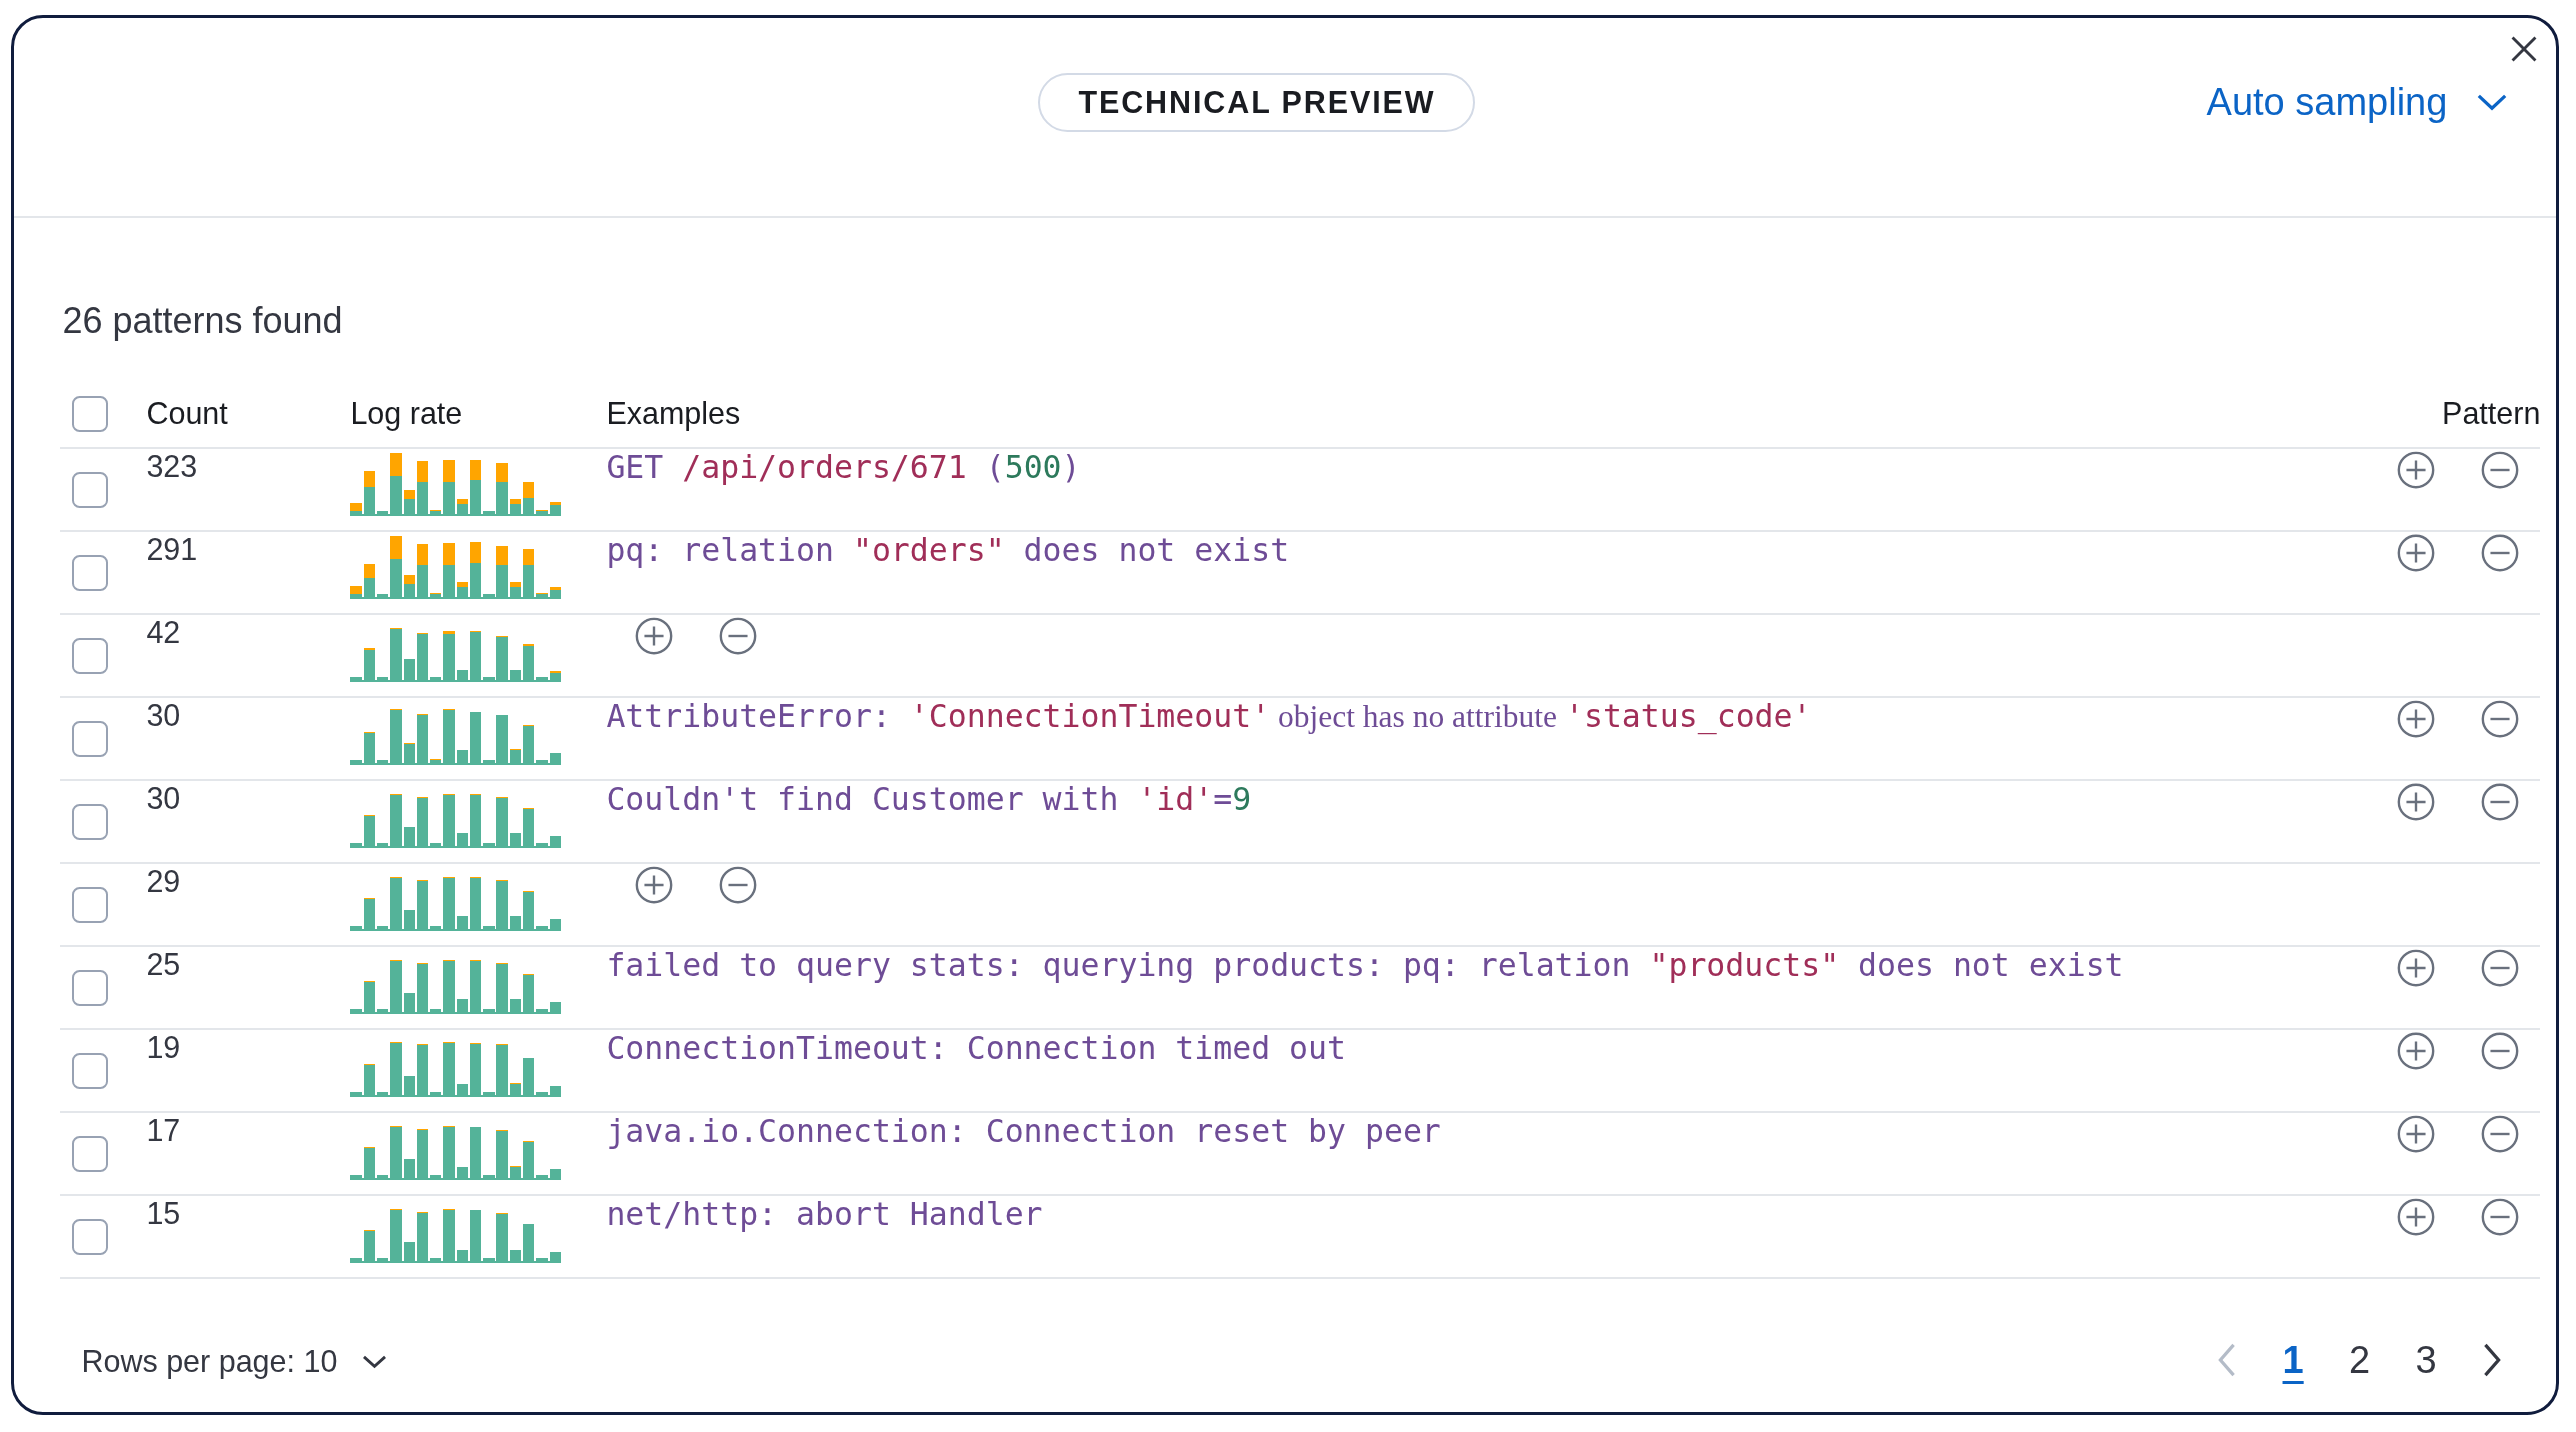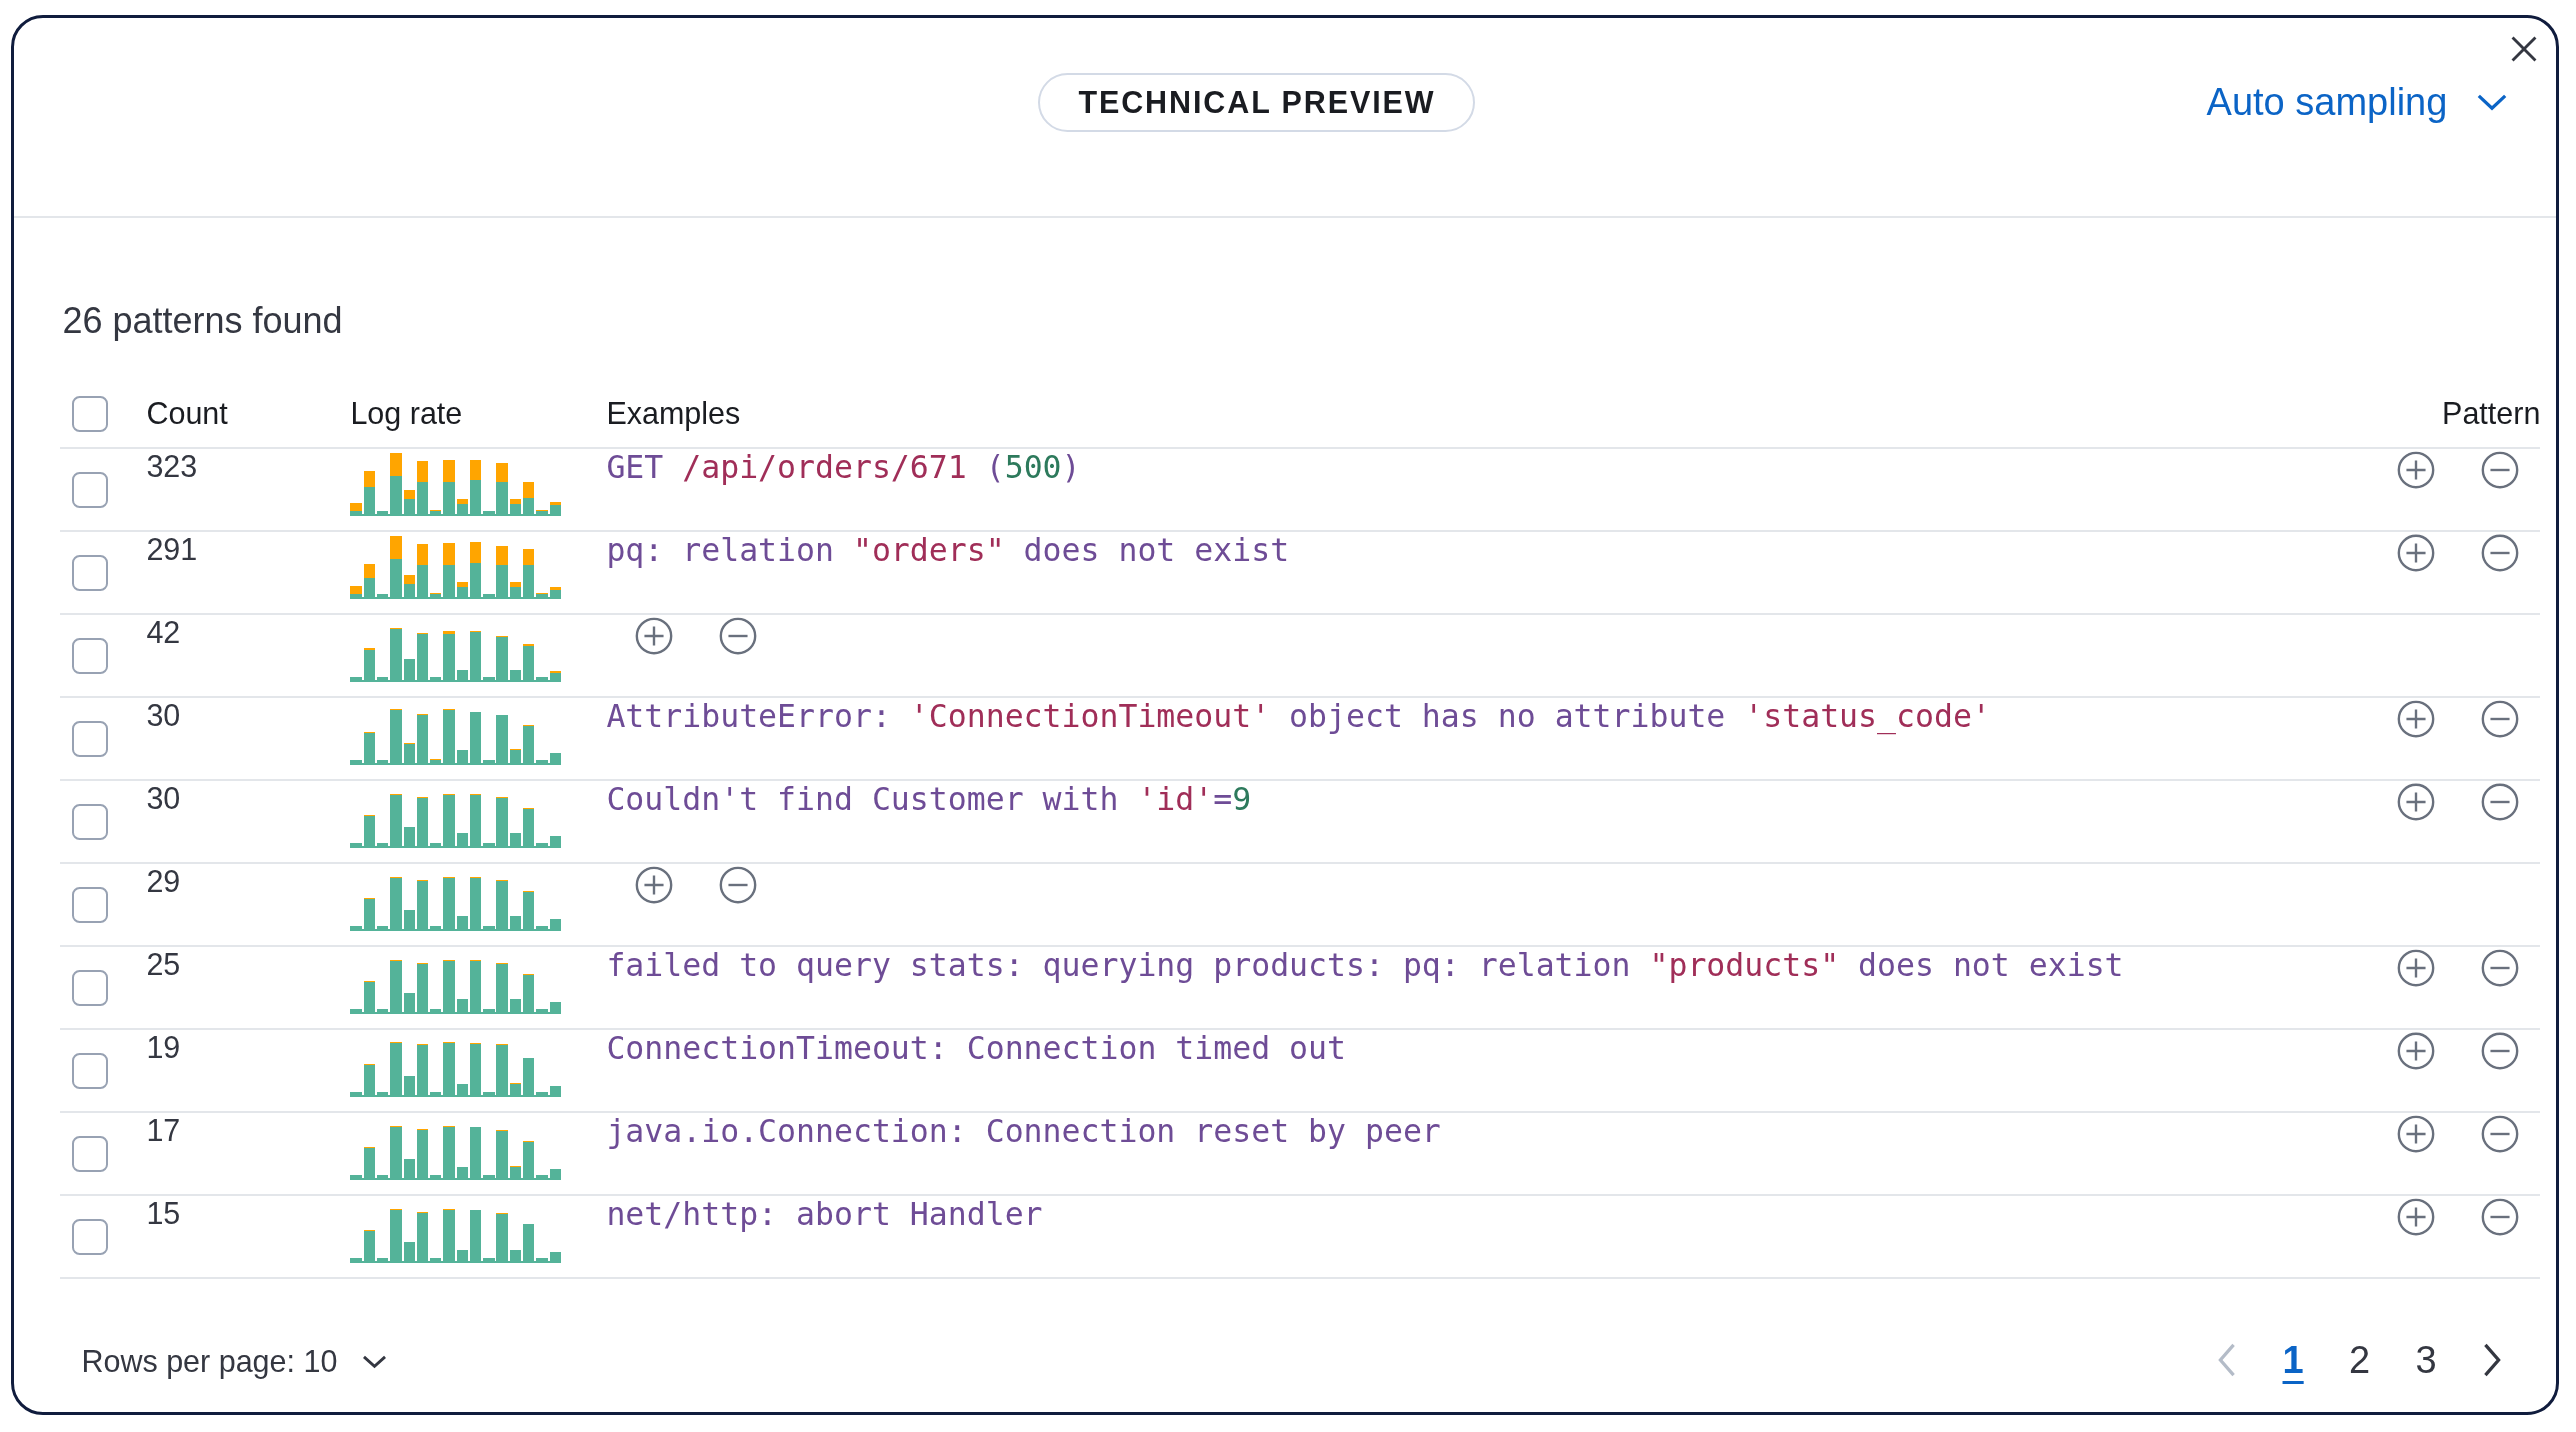--- a/index.html
+++ b/index.html
@@ -387,21 +387,21 @@
               <div class="bar">
                 <div class="o" style="height: 0px;"></div>
                 <div class="g" style="height: 2.9px;"></div>
               </div>
               <div class="bar">
                 <div class="o" style="height: 0px;"></div>
                 <div class="g" style="height: 10.5px;"></div>
               </div>
             </div>
           </div>
-          <div class="c-ex"><span class="k-p" style="white-space: pre;">AttributeError: </span><span class="k-r" style="white-space: pre;">'ConnectionTimeout'</span><span class="k-p" style="white-space: pre;"> object has no attribute </span><span class="k-r" style="white-space: pre;">'status_code'</span></div>
+          <div class="c-ex"><span class="k-p" style="white-space: pre;">AttributeError: </span><span class="k-r" style="white-space: pre;">'ConnectionTimeout'</span><span class="k-p" style="white-space: pre; font-family: Liberation Serif, serif;"> object has no attribute </span><span class="k-r" style="white-space: pre;">'status_code'</span></div>
           <div class="c-act">
             <svg class="act-icon" viewBox="0 0 44 44">
               <circle cx="22" cy="22" r="18" stroke="#69707d" stroke-width="2.5" fill="none"></circle>
               <path d="M22 12 V32 M12 22 H32" stroke="#69707d" stroke-width="2.5"></path>
             </svg>
             <svg class="act-icon" viewBox="0 0 44 44">
               <circle cx="22" cy="22" r="18" stroke="#69707d" stroke-width="2.5" fill="none"></circle>
               <path d="M12 22 H32" stroke="#69707d" stroke-width="2.5"></path>
             </svg>
           </div>

